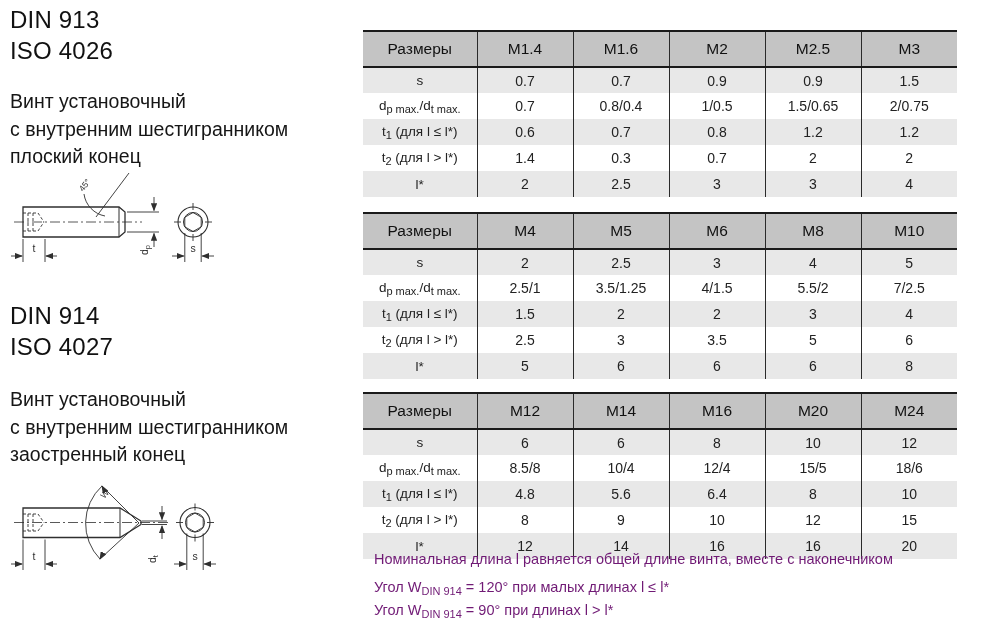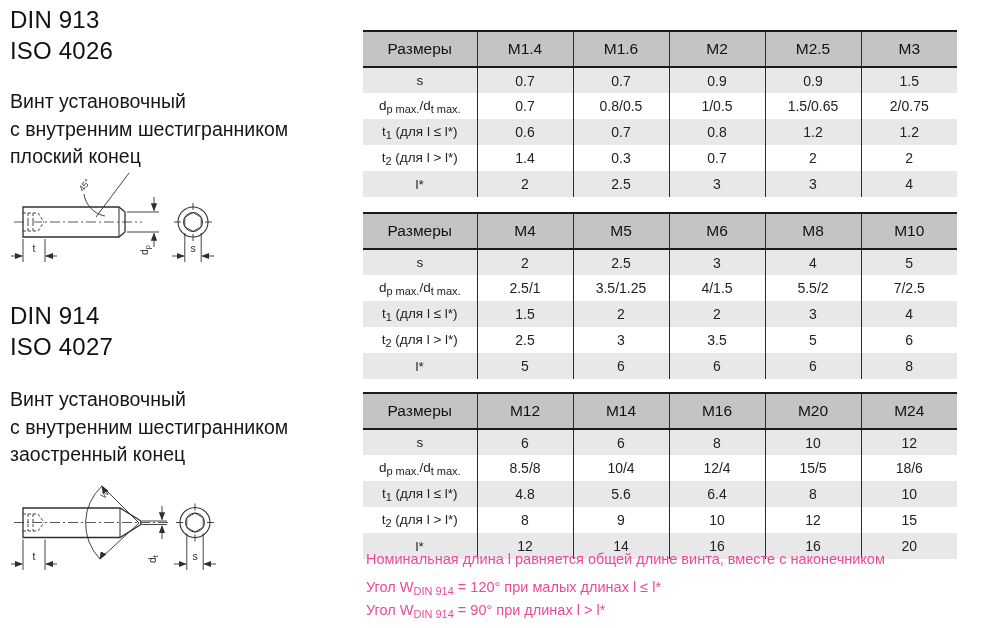--- a/index.html
+++ b/index.html
@@ -12,21 +12,21 @@
   table.dims{position:absolute;left:363px;width:594px;border-collapse:collapse;table-layout:fixed}
   table.dims thead th{background:var(--table-header-bg,#c4c4c4);border-top:2.5px solid var(--table-border,#1a1a1a);
     border-bottom:2.5px solid var(--table-border,#1a1a1a);height:23px;font-size:15.5px;font-weight:400;padding:8px;color:#111}
   table.dims tbody tr{height:26px}
   table.dims tbody tr:nth-child(odd){background:var(--table-row-alt-bg,#e8e8e8)}
   table.dims th,table.dims td{text-align:center;vertical-align:middle;padding:0}
   table.dims tbody th{font-weight:400;font-size:13.5px;color:#222}
   table.dims td{font-size:14px;color:#222}
   table.dims tr>*+*{border-left:1.6px solid #2a2a2a}
   .sub{font-size:11px;vertical-align:-3px}
-  .note{position:absolute;left:366px;font-size:14.5px;color:#ec4899;white-space:nowrap}
+  .note{position:absolute;left:374px;font-size:14.5px;color:#701a75;white-space:nowrap}
   svg.drawing{position:absolute;overflow:visible}
   .ln{stroke:#2f2f2f;stroke-width:1.3;fill:none}
   .thin{stroke:#2f2f2f;stroke-width:.9;fill:none}
   .cl{stroke:#2f2f2f;stroke-width:.8;fill:none;stroke-dasharray:10 3 2 3}
   .dash{stroke:#2f2f2f;stroke-width:.9;fill:none;stroke-dasharray:3 2}
   .dim{font-family:"Liberation Sans",sans-serif;font-size:10.5px;fill:#2f2f2f}
   .dimsm{font-size:8.5px}
   .subsvg{font-size:7.5px}
 </style>
 </head>
@@ -157,21 +157,21 @@
           <th><span>s</span></th>
           <td>0.7</td>
           <td>0.7</td>
           <td>0.9</td>
           <td>0.9</td>
           <td>1.5</td>
         </tr>
         <tr>
           <th><span>d</span><span class="sub">p max.</span><span>/d</span><span class="sub">t max.</span></th>
           <td>0.7</td>
-          <td>0.8/0.5</td>
+          <td>0.8/0.4</td>
           <td>1/0.5</td>
           <td>1.5/0.65</td>
           <td>2/0.75</td>
         </tr>
         <tr>
           <th><span>t</span><span class="sub">1</span><span> (для l ≤ l*)</span></th>
           <td>0.6</td>
           <td>0.7</td>
           <td>0.8</td>
           <td>1.2</td>

